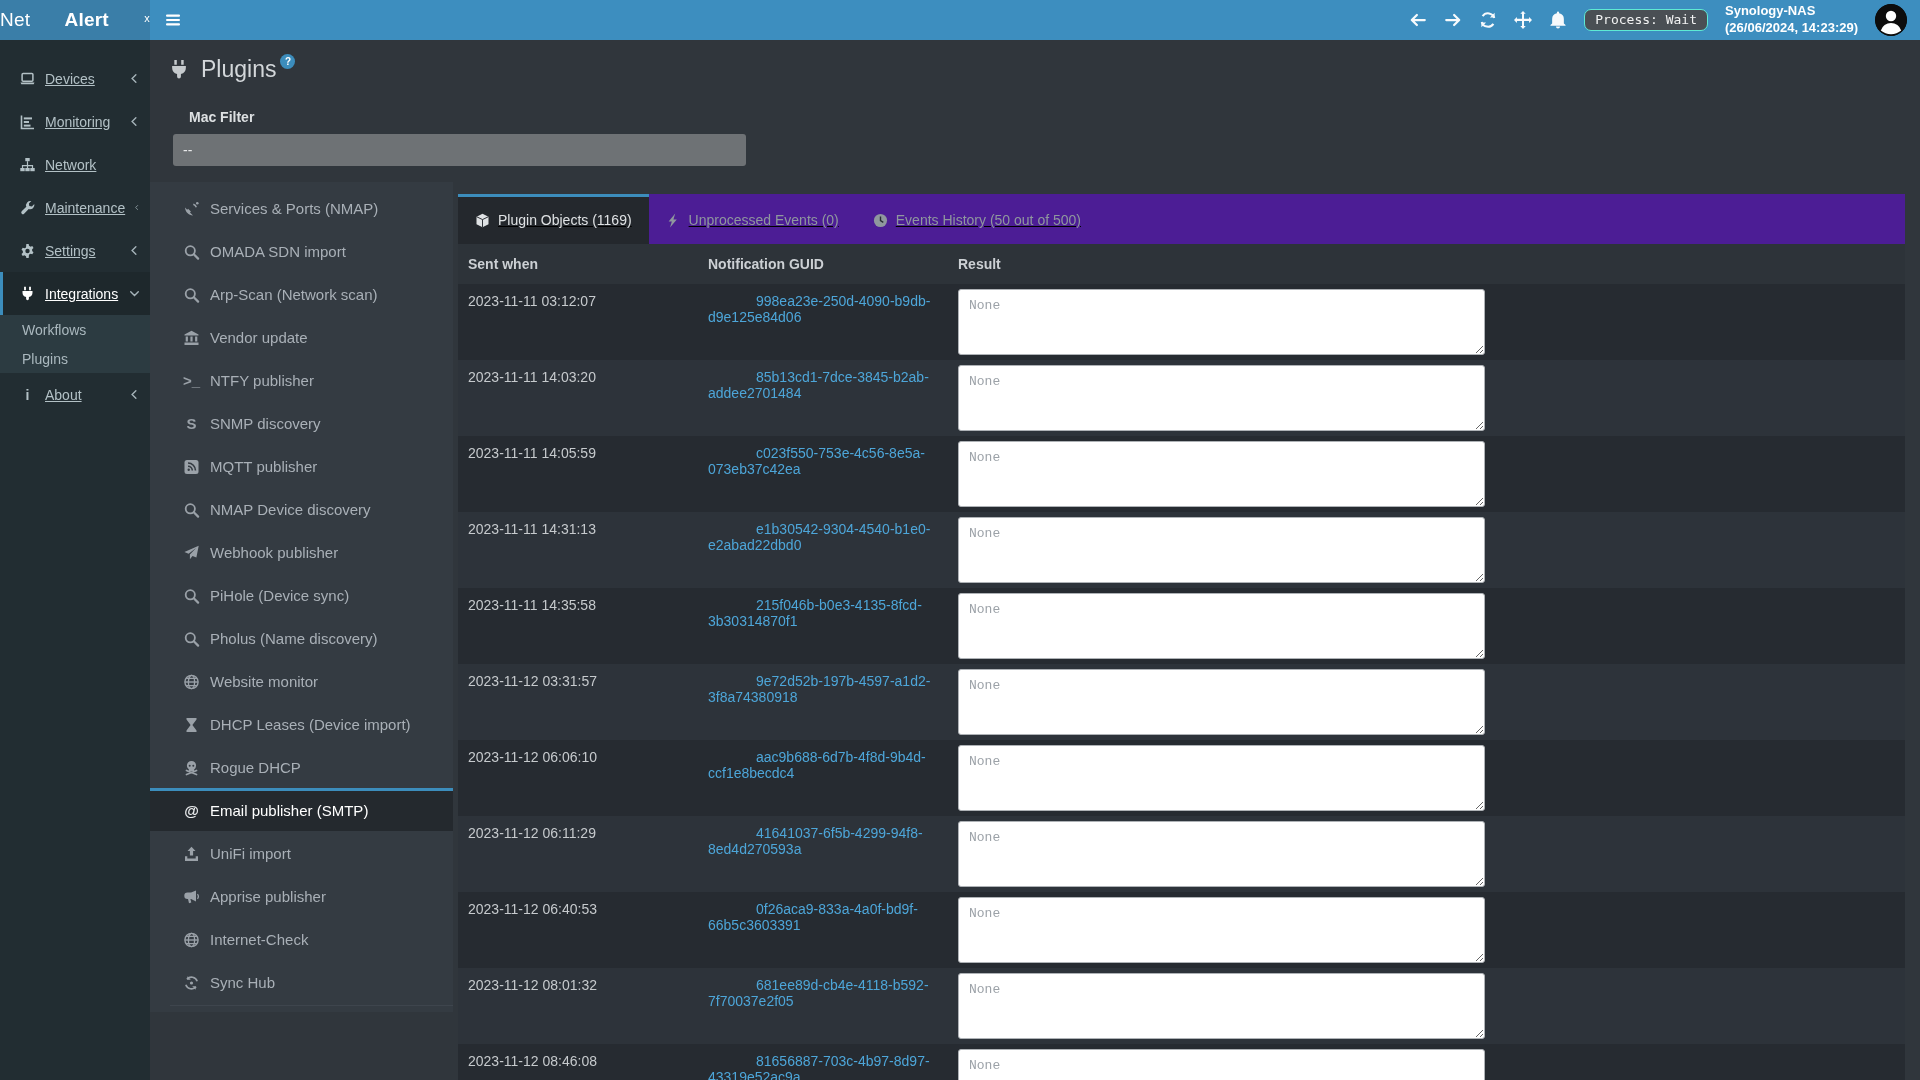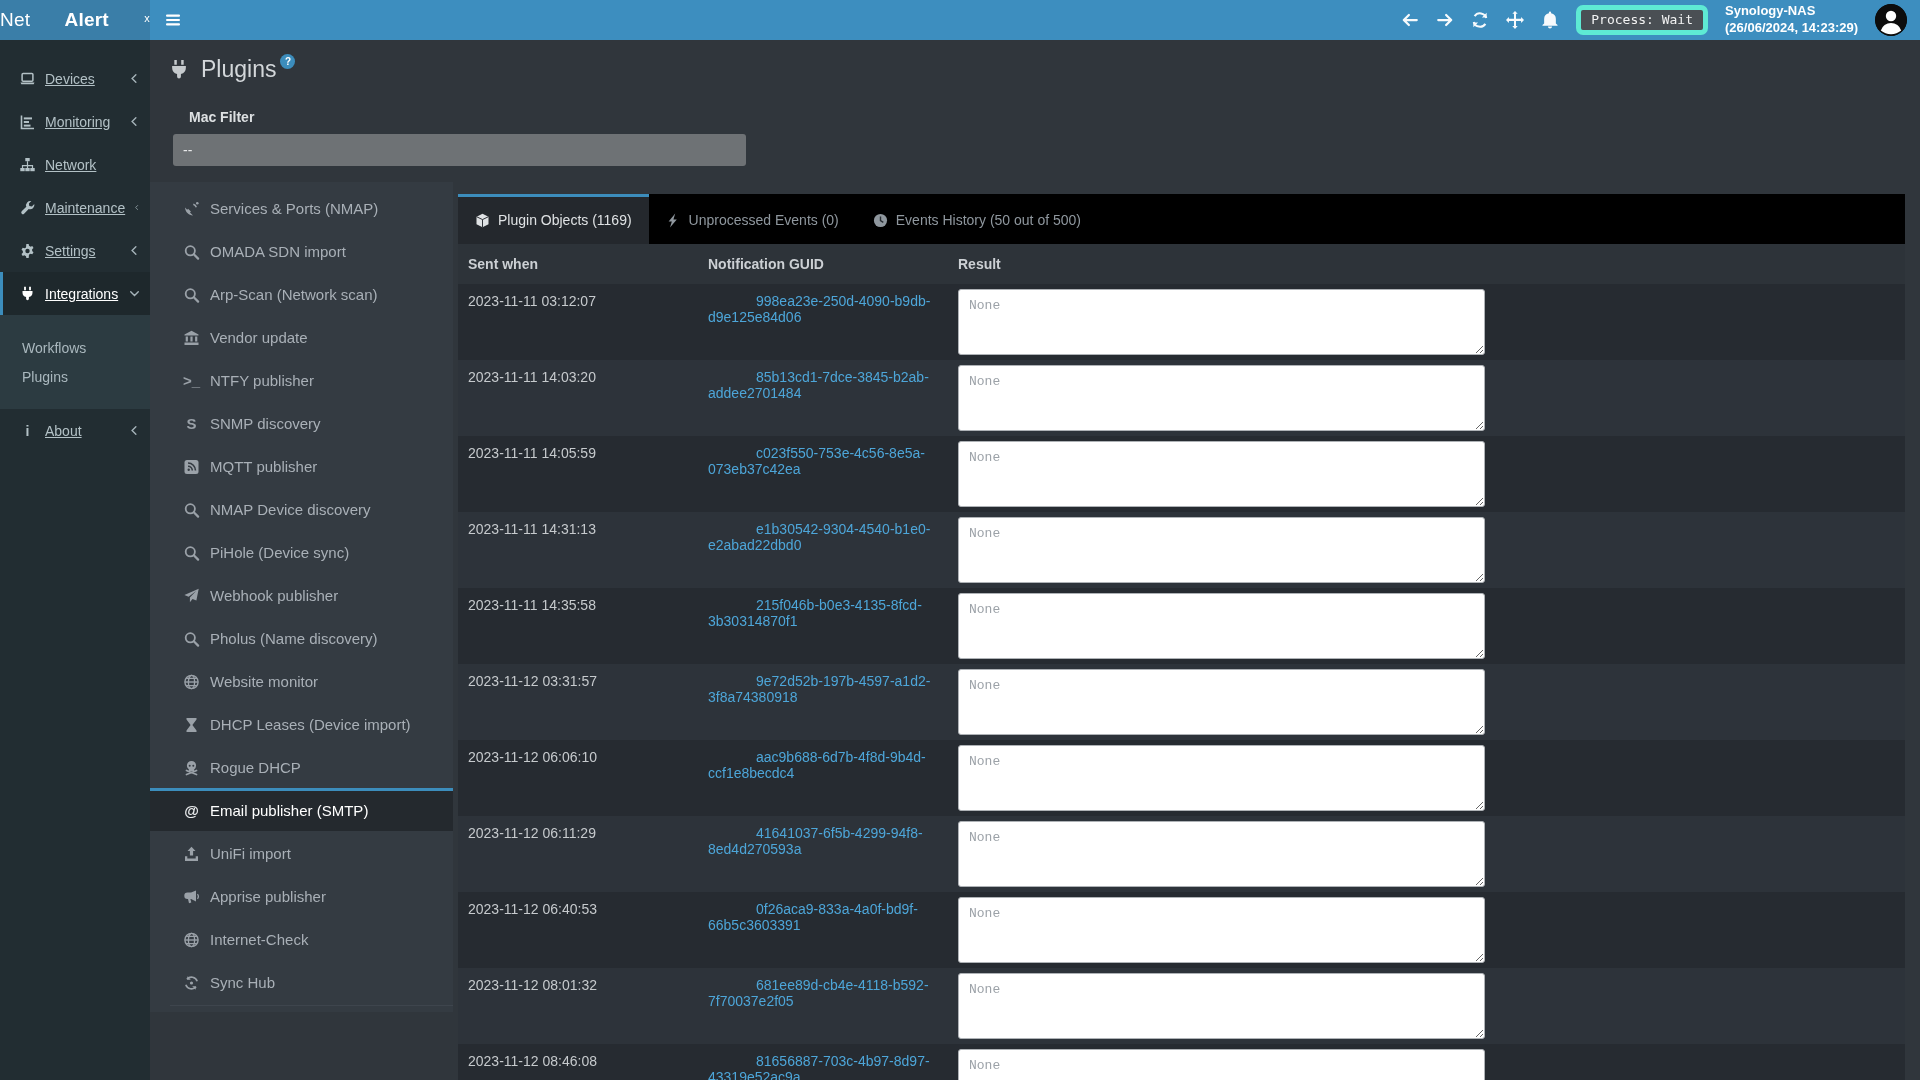--- a/index.html
+++ b/index.html
@@ -13,35 +13,35 @@
   .topbar{height:40px;background:#3d8ebf;display:flex;align-items:stretch;color:#fff;position:relative;z-index:5;}
   .brand{width:150px;background:#3a7ea8;display:flex;align-items:center;justify-content:space-between;
     font-size:19px;letter-spacing:.2px;cursor:pointer;}
   .brand .bld{font-weight:bold;}
   .brand sup{font-size:11px;margin-left:1px;transform:translateY(-2px);}
   .hamburger{width:46px;display:flex;align-items:center;justify-content:center;cursor:pointer;}
   .hamburger .ic{width:18px;height:16px;}
   .topbar-right{margin-left:auto;display:flex;align-items:center;gap:17px;padding-right:13px;}
   .navbtn{width:18px;height:18px;color:#fff;cursor:pointer;opacity:.96;}
   .process-badge{font-family:"DejaVu Sans Mono","Liberation Mono",monospace;font-size:13px;
-    background:#4a4f54;border:5px solid #5eead4;border-radius:7px;padding:2px 10px 3px;color:#f2f3f3;cursor:pointer;}
+    background:#4a4f54;border:1px solid #5eead4;border-radius:7px;padding:2px 10px 3px;color:#f2f3f3;cursor:pointer;}
   .host-info{font-size:13px;font-weight:bold;line-height:1.3;text-align:left;}
   .avatar{width:32px;height:32px;border-radius:50%;overflow:hidden;cursor:pointer;background:#0d0d0d;}
 
   
   .sidebar{position:absolute;top:40px;left:0;bottom:0;width:150px;background:#222d32;padding-top:17px;z-index:4;}
   .side-item{display:flex;align-items:center;gap:9px;height:43px;padding:0 10px 0 16px;
     color:#b3c1c6;font-size:14px;cursor:pointer;border-left:3px solid transparent;}
   .side-item .ic{width:17px;height:16px;color:#b3c1c6;}
   .side-item .ic.txt{font-size:14px;width:17px;}
   .side-item .lbl{white-space:nowrap;text-decoration:underline;}
   .side-item .chev{margin-left:auto;width:11px;height:11px;color:#a6b4ba;}
   .side-item.active{background:#1e282c;border-left-color:#3c8dbc;color:#fff;}
   .side-item.active .ic{color:#fff;}
-  .submenu{background:#2c3b41;padding:18px 0;}
+  .submenu{background:#2c3b41;padding:0 0;}
   .sub-item{height:29px;display:flex;align-items:center;padding-left:22px;font-size:14px;color:#aab8be;cursor:pointer;}
 
   
   .content{position:absolute;top:40px;left:150px;right:0;bottom:0;background:#30363c;overflow:hidden;}
   .page-title{display:flex;align-items:flex-start;gap:11px;margin:15px 0 0 18px;color:#d3d7da;}
   .page-title .ic{width:22px;height:22px;margin-top:4px;color:#c5cacd;}
   .page-title h1{font-size:23px;font-weight:normal;margin:0;line-height:1.3;}
   .help-badge{width:15px;height:15px;border-radius:50%;background:#3c8dbc;color:#fff;font-size:10px;
     font-weight:bold;display:flex;align-items:center;justify-content:center;margin:-1px 0 0 -7px;cursor:pointer;}
   .filter-label{margin:24px 0 0 39px;font-size:14px;font-weight:bold;color:#dde0e2;}
@@ -55,21 +55,21 @@
   .plugin-item{display:flex;align-items:center;gap:10px;height:43px;padding-left:33px;
     color:#a9b0b7;font-size:15px;cursor:pointer;border-top:3px solid transparent;}
   .plugin-item .ic{width:17px;height:16px;color:#9aa1a8;}
   .plugin-item .ic.txt{font-size:15px;color:#9aa1a8;}
   .plugin-item.active{background:#24292e;border-top-color:#3c8dbc;color:#fff;}
   .plugin-item.active .ic{color:#e8eaec;}
   .panel-divider{border:none;border-top:1px solid #3e454d;margin:2px 0 0 20px;}
 
   
   .tab-card{flex:1 1 auto;margin:12px 15px 0 5px;}
-  .tab-nav{display:flex;background:#000000;}
+  .tab-nav{display:flex;background:#4c1d95;text-decoration:underline;}
   .tab{display:flex;align-items:center;gap:8px;height:50px;padding:0 17px;font-size:14px;
     color:#8f979e;cursor:pointer;border-top:3px solid transparent;}
   .tab .ic{width:15px;height:15px;}
   .tab.active{background:#24282d;border-top-color:#3c8dbc;color:#dfe2e4;}
   .thead{display:grid;grid-template-columns:240px 250px 1fr;padding-left:10px;height:40px;
     align-items:center;background:#2d3339;color:#ccd0d4;font-size:14px;font-weight:bold;}
   .trow{display:grid;grid-template-columns:240px 250px 1fr;padding-left:10px;height:76px;}
   .trow:nth-child(odd){background:#262b31;}
   .trow:nth-child(even){background:#2d333a;}
   .cell{padding-top:9px;font-size:14px;}
@@ -425,32 +425,32 @@
     <span class="ic">
             <svg class="svg-ic">
               <use href="#i-search"></use>
             </svg>
           </span>
     <span class="lbl">NMAP Device discovery</span>
   </div>
         <div class="plugin-item">
     <span class="ic">
             <svg class="svg-ic">
+              <use href="#i-plane"></use>
+            </svg>
+          </span>
+    <span class="lbl">Webhook publisher</span>
+  </div>
+        <div class="plugin-item">
+    <span class="ic">
+            <svg class="svg-ic">
               <use href="#i-search"></use>
             </svg>
           </span>
     <span class="lbl">PiHole (Device sync)</span>
-  </div>
-        <div class="plugin-item">
-    <span class="ic">
-            <svg class="svg-ic">
-              <use href="#i-plane"></use>
-            </svg>
-          </span>
-    <span class="lbl">Webhook publisher</span>
   </div>
         <div class="plugin-item">
     <span class="ic">
             <svg class="svg-ic">
               <use href="#i-search"></use>
             </svg>
           </span>
     <span class="lbl">Pholus (Name discovery)</span>
   </div>
         <div class="plugin-item">

